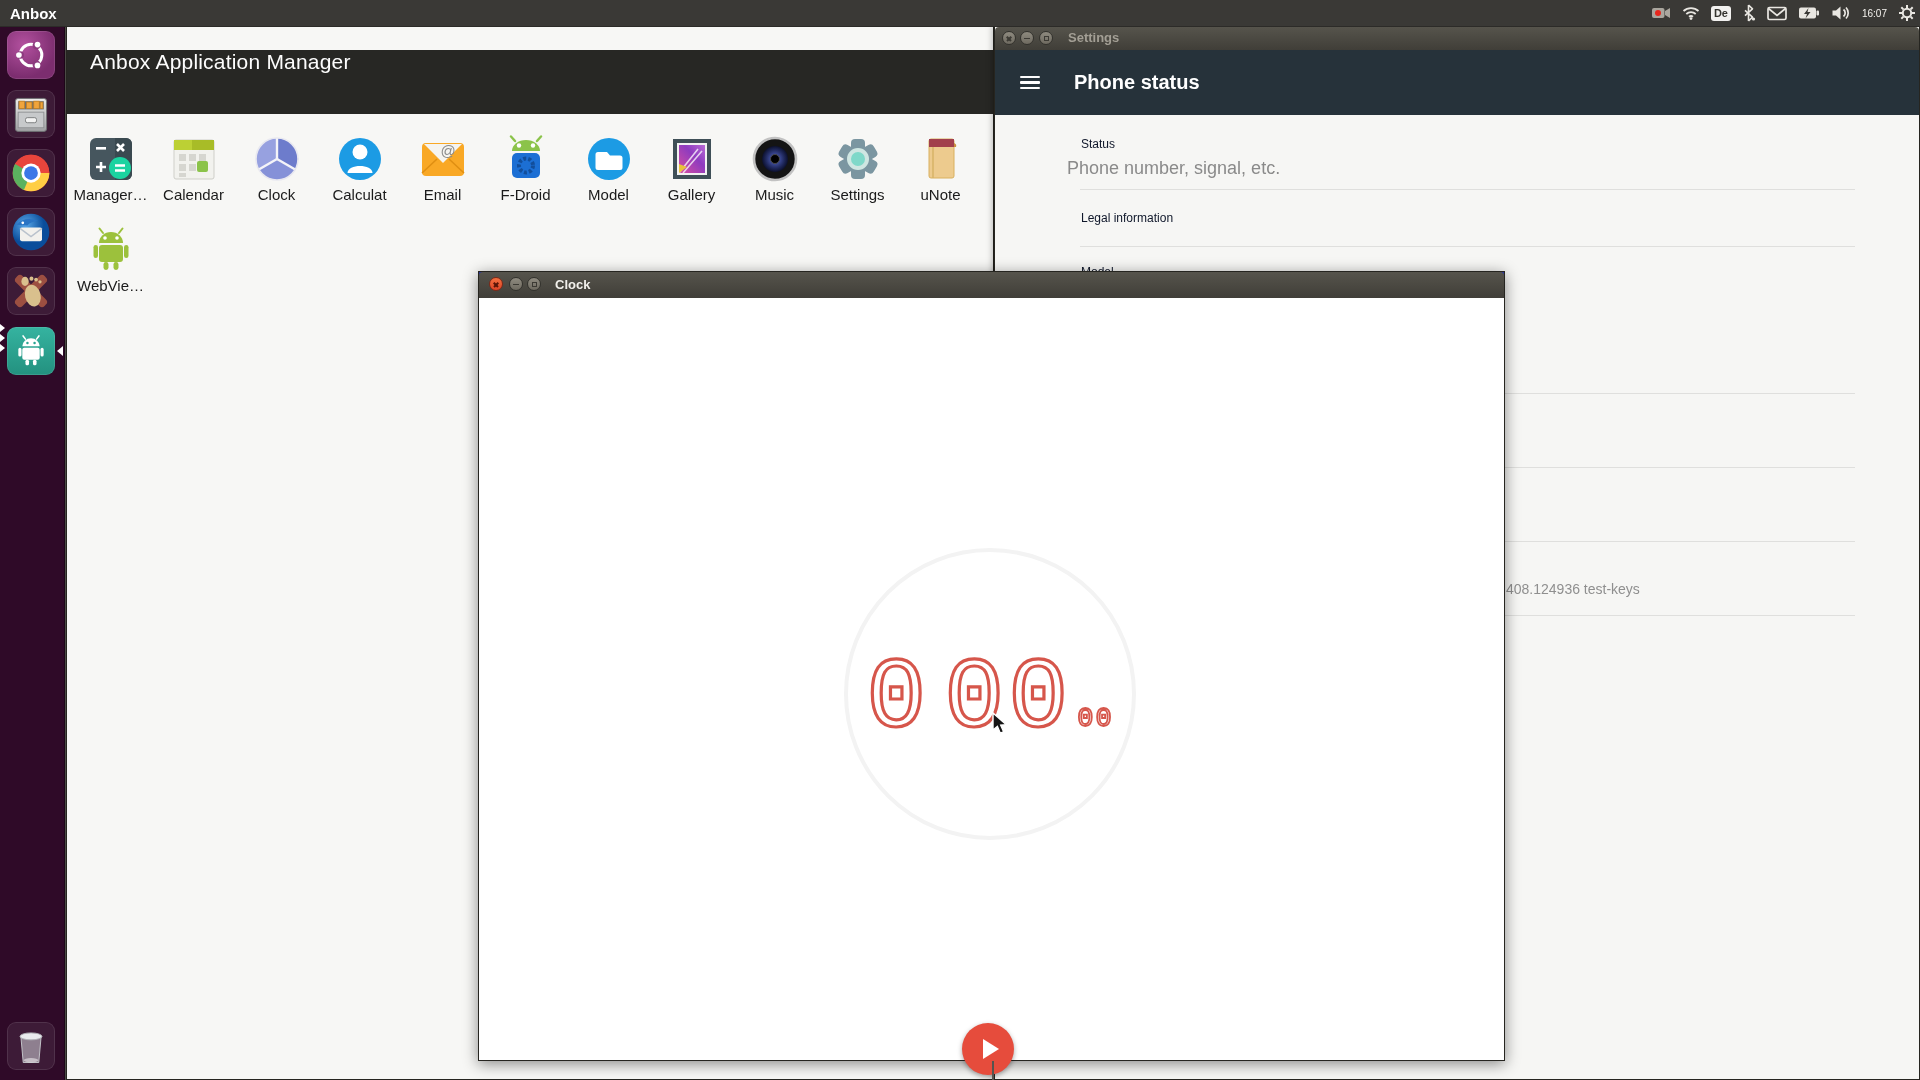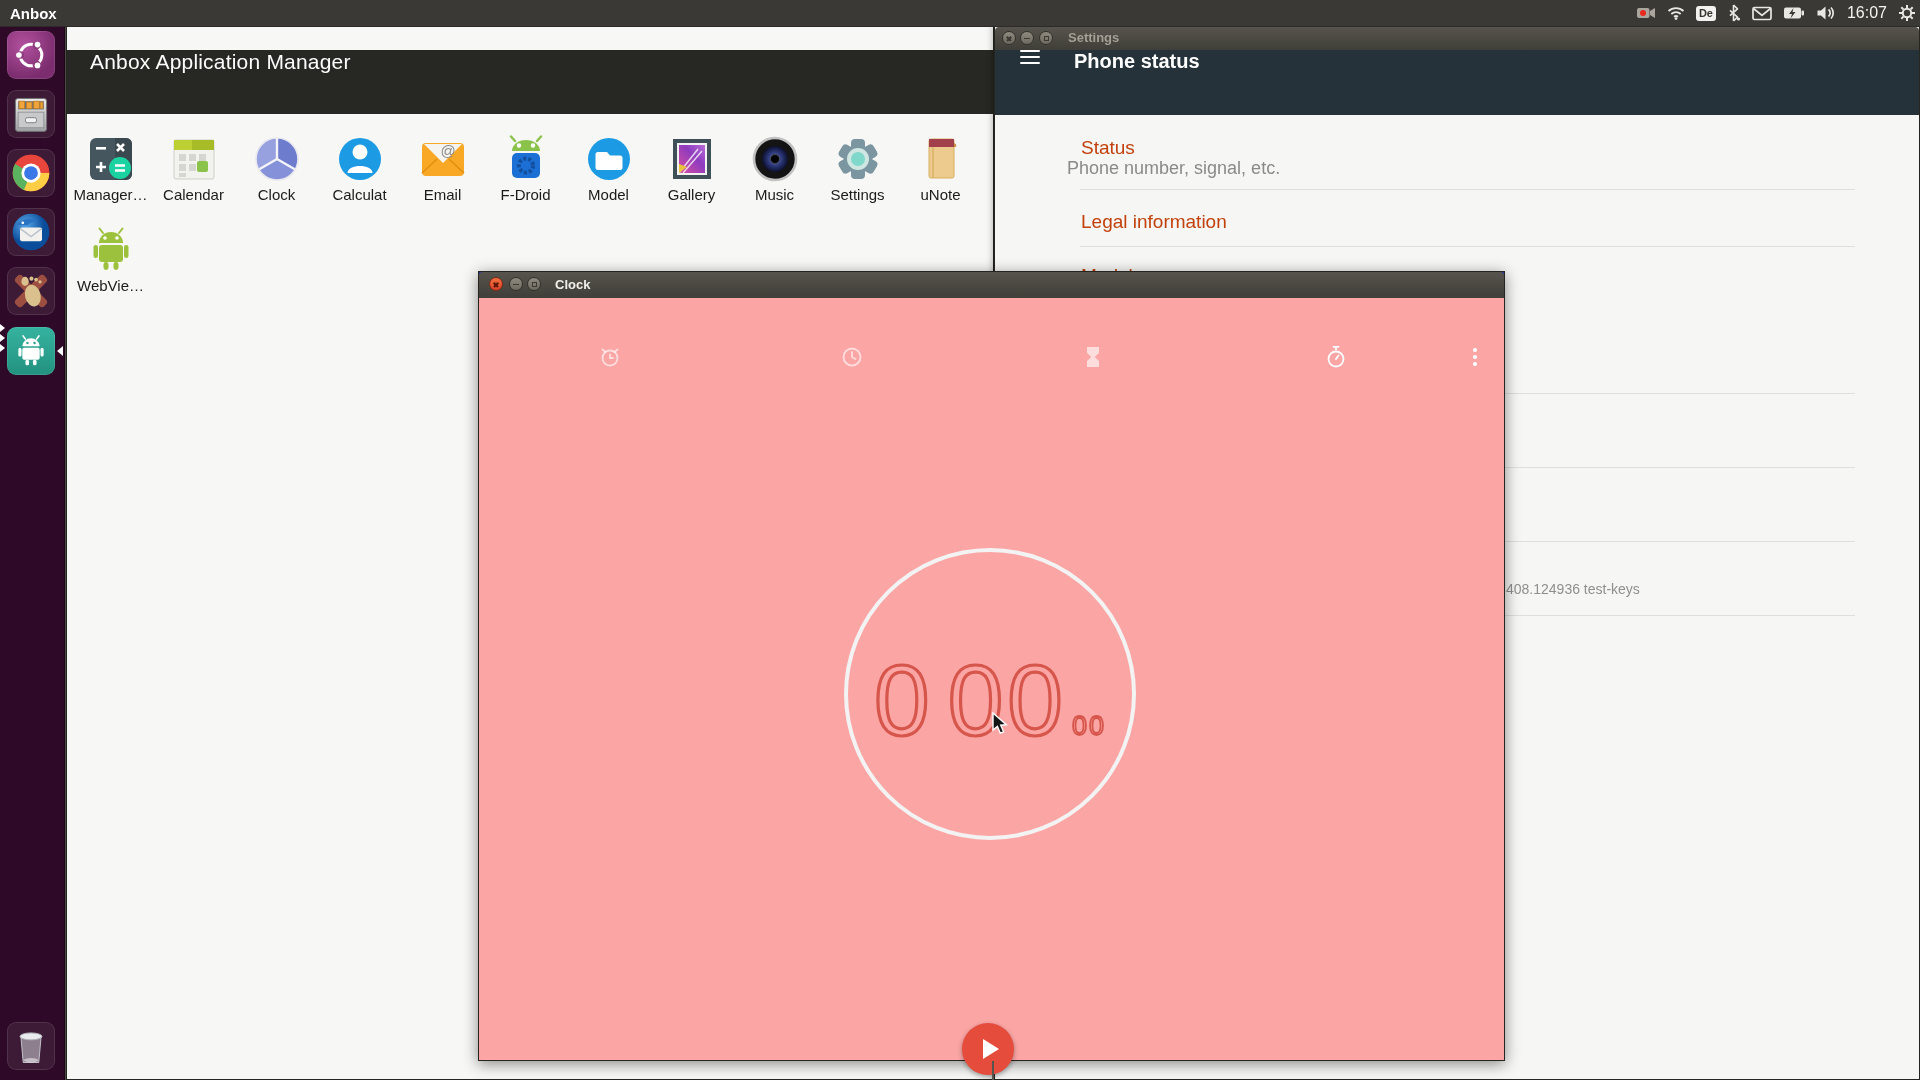--- a/index.html
+++ b/index.html
@@ -7,21 +7,21 @@
        font-family:"Liberation Sans",sans-serif;background:#4a4a45;}
 
   
   #topbar{position:absolute;left:0;top:0;width:1920px;height:26px;background:#3a3936;
           border-bottom:1px solid #2c2b28;z-index:30;display:flex;align-items:center;}
   #appmenu{color:#ffffff;font-weight:bold;font-size:15px;margin-left:10px;}
   #tray{position:absolute;right:4px;top:0;height:26px;display:flex;align-items:flex-start;gap:11px;}
   .tray-item{display:flex;align-items:center;justify-content:center;height:26px;}
   .kb-box{background:#f2f1ef;color:#35342f;font-size:11px;font-weight:bold;border-radius:3px;
           padding:1px 3px;line-height:13px;}
-  #tray-time{color:#f4f2ee;font-size:16px;}
+  #tray-time{color:#f4f2ee;font-size:10px;}
 
   
   #dock{position:absolute;left:0;top:26px;width:64px;height:1054px;background:#2f0a28;
         border-right:1px solid #1d0618;z-index:5;}
   .dock-item{position:absolute;left:7px;width:48px;height:48px;border-radius:9px;
              background:rgba(255,255,255,0.07);box-shadow:inset 0 0 0 1px rgba(255,255,255,0.10);
              display:flex;align-items:center;justify-content:center;}
   .dock-item.tile-ubuntu{background:radial-gradient(circle at 35% 30%,#b3519f,#7c2d6f 70%);}
   .dock-item.tile-anbox{background:linear-gradient(#35b3a0,#23917f);}
   .dock-pip{position:absolute;left:0;width:0;height:0;border-left:5px solid #ffffff;
@@ -52,36 +52,36 @@
   #appmgr-header .htitle{color:#fdfdfd;font-size:21px;margin-left:23px;letter-spacing:0.2px;}
   .app-tile{position:absolute;width:83px;height:76px;cursor:pointer;}
   .app-ic{position:absolute;left:17.5px;top:0;width:48px;height:48px;}
   .app-label{position:absolute;left:-8px;right:-8px;top:51px;text-align:center;font-size:15px;
              color:#1b1b1b;white-space:nowrap;}
 
   
   #settings{left:994px;top:26px;width:926px;height:1054px;background:#f6f6f4;z-index:2;
             box-shadow:-2px 0 6px rgba(0,0,0,0.25);}
   #settings-header{position:absolute;left:0;top:23px;right:0;height:65px;background:#26323a;
-                   display:flex;}
+                   display:flex;align-items:center;}
   #hamburger{margin-left:25px;width:20px;height:14px;display:flex;flex-direction:column;
              justify-content:space-between;cursor:pointer;}
   #hamburger .hbar{height:2.4px;background:#fdfdfd;border-radius:1px;}
   #settings-header .htitle{color:#ffffff;font-size:20px;font-weight:bold;margin-left:34px;}
-  .set-title{position:absolute;left:86px;font-size:19px;color:#c2410c;}
+  .set-title{position:absolute;left:86px;font-size:12px;color:#0f172a;}
   .set-sub{position:absolute;left:72px;font-size:18px;color:#8a8a8a;}
   .set-divider{position:absolute;left:85px;width:775px;height:1px;background:#dfdfdd;}
   #build-fragment{position:absolute;left:511px;top:554px;font-size:14px;color:#8f8f8f;}
 
   
   #clockwin{left:478px;top:271px;width:1027px;height:790px;z-index:10;
             box-shadow:0 3px 14px rgba(0,0,0,0.45);background:#2a359c;}
   #clockwin .titlebar{height:26px;}
   #clockwin .wbtn{top:5px;}
-  #clock-content{position:absolute;left:0;top:26px;right:0;bottom:0;background:#fca5a5;}
+  #clock-content{position:absolute;left:0;top:26px;right:0;bottom:0;background:#ffffff;font-family:Liberation Mono, monospace;}
   .tab-btn{position:absolute;top:45px;width:28px;height:28px;display:flex;align-items:center;
            justify-content:center;cursor:pointer;}
   #stopwatch-circle{position:absolute;left:365px;top:250px;width:292px;height:292px;
                     border:4px solid #f3f3f3;border-radius:50%;box-sizing:border-box;}
   #sw-digits{position:absolute;left:365px;top:352px;width:292px;text-align:center;
              white-space:nowrap;color:transparent;}
   .sw-big{font-size:100px;line-height:100px;-webkit-text-stroke:3.2px #d6564b;letter-spacing:4px;}
   .sw-big.gap{margin-left:14px;}
   .sw-small{font-size:27px;-webkit-text-stroke:1.8px #d6564b;margin-left:5px;letter-spacing:2px;}
   #fab{position:absolute;left:483px;top:725px;width:52px;height:52px;border-radius:50%;

